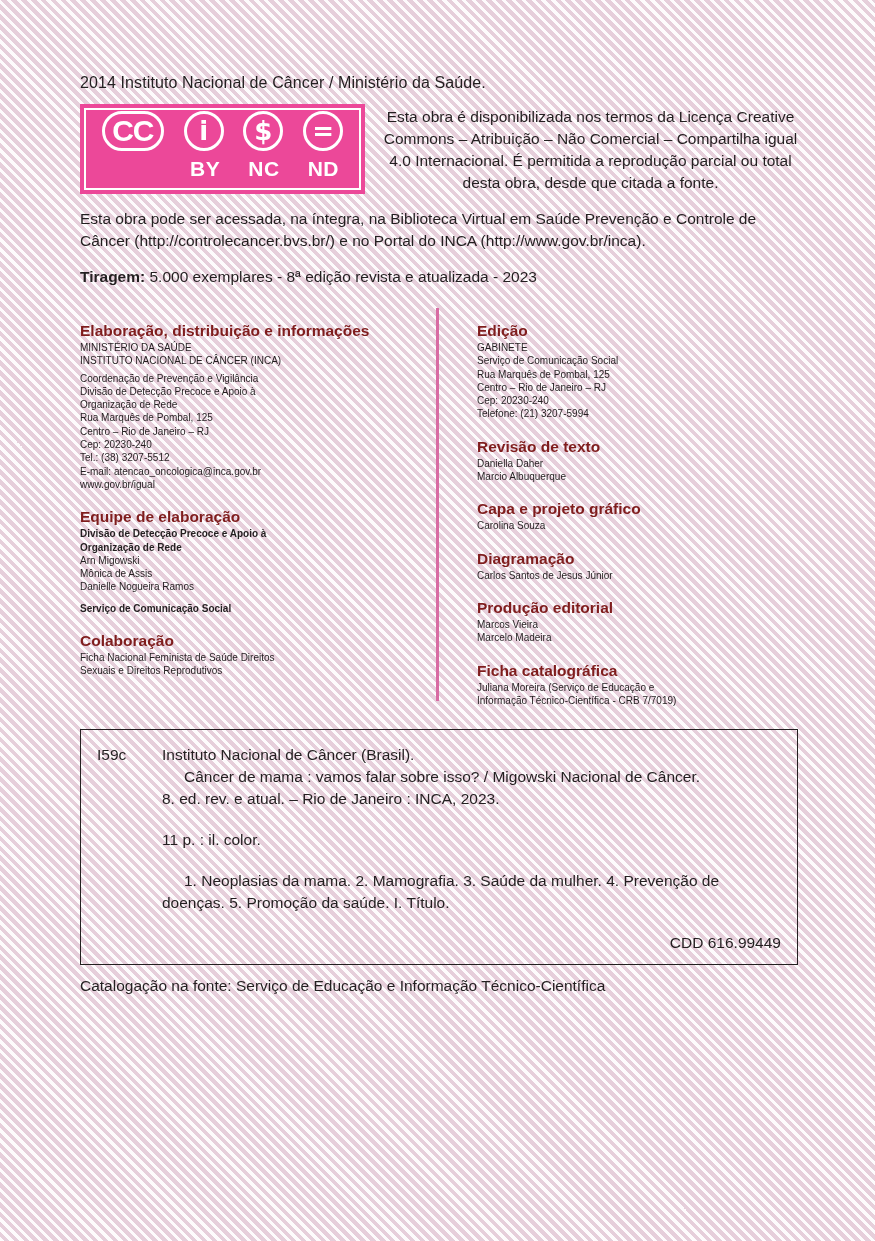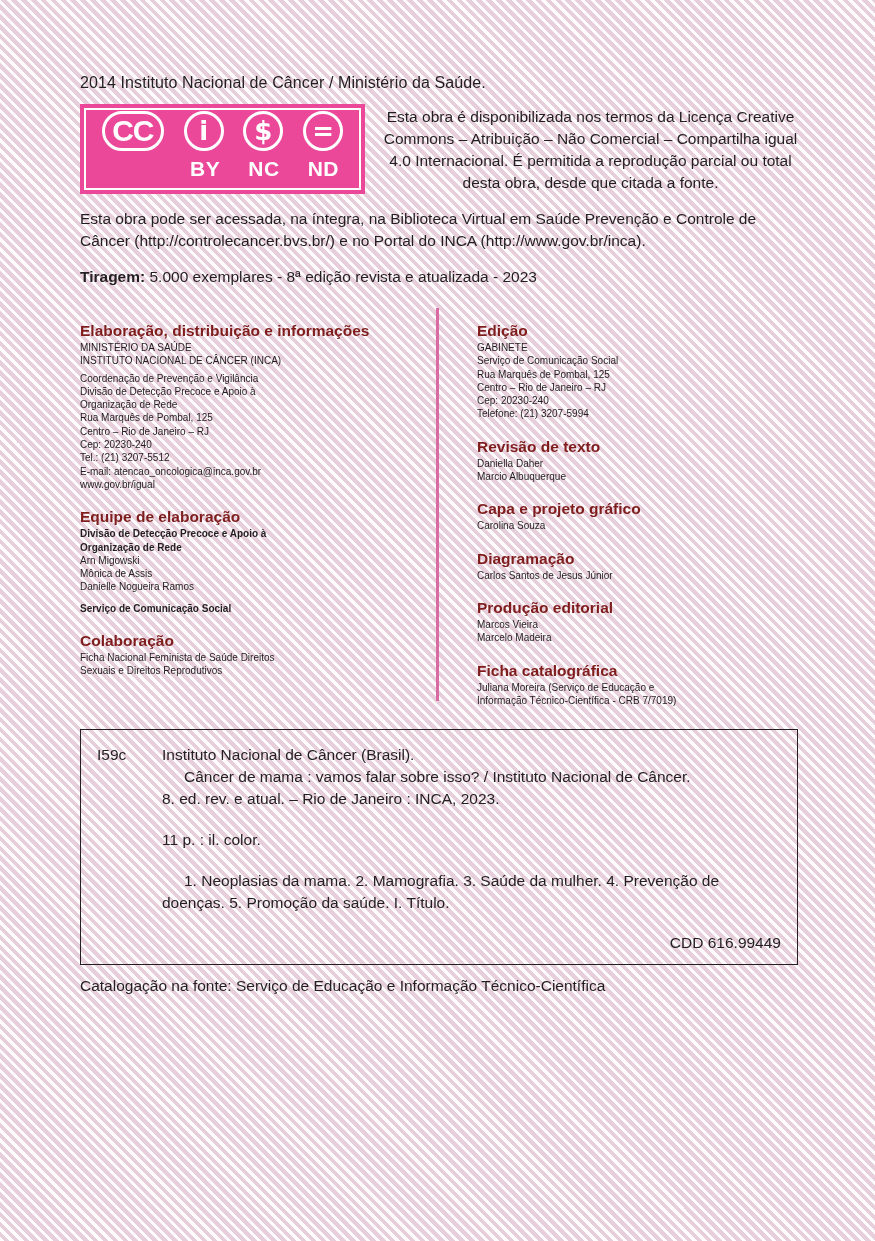--- a/index.html
+++ b/index.html
@@ -275,21 +275,21 @@
         <div class="sec-head">Elaboração, distribuição e informações</div>
         <div class="line">MINISTÉRIO DA SAÚDE</div>
         <div class="line">INSTITUTO NACIONAL DE CÂNCER (INCA)</div>
         <div class="gap-xs"></div>
         <div class="line">Coordenação de Prevenção e Vigilância</div>
         <div class="line">Divisão de Detecção Precoce e Apoio à</div>
         <div class="line">Organização de Rede</div>
         <div class="line">Rua Marquês de Pombal, 125</div>
         <div class="line">Centro – Rio de Janeiro – RJ</div>
         <div class="line">Cep: 20230-240</div>
-        <div class="line">Tel.: (21) 3207-5512</div>
+        <div class="line">Tel.: (38) 3207-5512</div>
         <div class="line">E-mail: atencao_oncologica@inca.gov.br</div>
         <div class="line">www.gov.br/igual</div>
 
         <div class="sec-head spaced">Equipe de elaboração</div>
         <div class="line bold">Divisão de Detecção Precoce e Apoio à</div>
         <div class="line bold">Organização de Rede</div>
         <div class="line">Arn Migowski</div>
         <div class="line">Mônica de Assis</div>
         <div class="line">Danielle Nogueira Ramos</div>
         <div class="gap-sm"></div>
@@ -329,21 +329,21 @@
         <div class="line">Juliana Moreira (Serviço de Educação e</div>
         <div class="line">Informação Técnico-Científica - CRB 7/7019)</div>
       </div>
     </div>
 
     <div class="catalog-box">
       <div class="cat-row">
         <div class="cat-code">I59c</div>
         <div class="cat-body">
           <div>Instituto Nacional de Câncer (Brasil).</div>
-          <div class="cat-indent">Câncer de mama : vamos falar sobre isso? / Instituto Nacional de Câncer.</div>
+          <div class="cat-indent">Câncer de mama : vamos falar sobre isso? / Migowski Nacional de Câncer.</div>
           <div>8. ed. rev. e atual. – Rio de Janeiro : INCA, 2023.</div>
           <div class="cat-spacer"></div>
           <div>11 p. : il. color.</div>
           <div class="cat-spacer"></div>
           <div class="cat-indent">1. Neoplasias da mama. 2. Mamografia. 3. Saúde da mulher. 4. Prevenção de</div>
           <div>doenças. 5. Promoção da saúde. I. Título.</div>
         </div>
       </div>
       <div class="cat-cdd">CDD 616.99449</div>
     </div>

